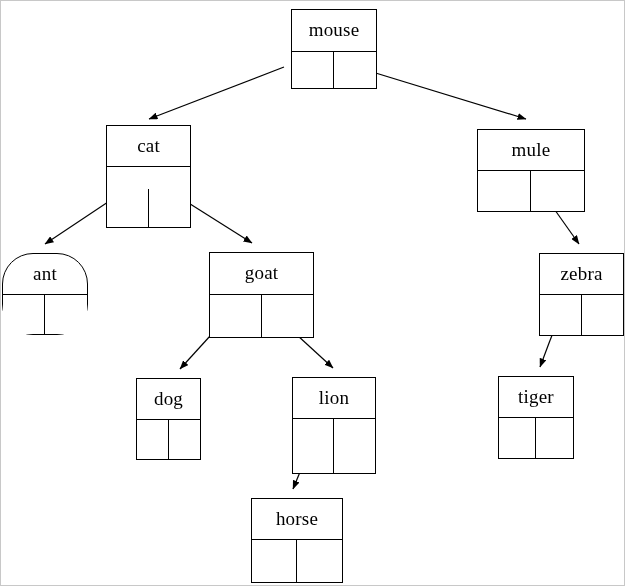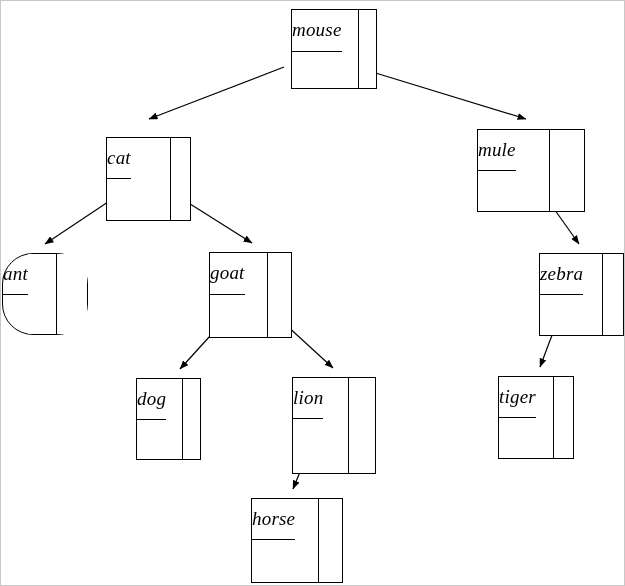--- a/index.html
+++ b/index.html
@@ -26,22 +26,21 @@
     width: 625px;
     height: 586px;
     pointer-events: none;
   }
   .tree-node {
     position: absolute;
     box-sizing: border-box;
     border: 1.4px solid #000000;
     background: #ffffff;
     display: flex;
-    flex-direction: row;
-    font-style: italic;
+    flex-direction: column;
   }
   .node-label {
     flex: 0 0 auto;
     display: flex;
     align-items: center;
     justify-content: center;
     box-sizing: border-box;
     border-bottom: 1.4px solid #000000;
     font-size: 19px;
     line-height: 1;
@@ -86,42 +85,42 @@
       </g>
   </svg>
   <div id="nodes">
       <div class="tree-node" style="left: 290px; top: 8px; width: 86px; height: 80px;">
         <div class="node-label" style="height: 42px;">mouse</div>
         <div class="node-pointers">
           <div class="ptr-cell ptr-left"></div>
           <div class="ptr-cell ptr-right"></div>
         </div>
       </div>
-      <div class="tree-node" style="left: 105px; top: 136px; width: 85px; height: 84px; gap: 22px;">
+      <div class="tree-node" style="left: 105px; top: 124px; width: 85px; height: 103px; gap: 22px;">
         <div class="node-label" style="height: 41px;">cat</div>
         <div class="node-pointers">
           <div class="ptr-cell ptr-left"></div>
           <div class="ptr-cell ptr-right"></div>
         </div>
       </div>
       <div class="tree-node" style="left: 476px; top: 128px; width: 108px; height: 83px;">
         <div class="node-label" style="height: 41px;">mule</div>
         <div class="node-pointers">
           <div class="ptr-cell ptr-left"></div>
           <div class="ptr-cell ptr-right"></div>
         </div>
       </div>
       <div class="tree-node" style="left: 1px; top: 252px; width: 86px; height: 82px; border-radius: 31px;">
         <div class="node-label" style="height: 41px;">ant</div>
         <div class="node-pointers">
           <div class="ptr-cell ptr-left"></div>
           <div class="ptr-cell ptr-right"></div>
         </div>
       </div>
-      <div class="tree-node" style="left: 208px; top: 251px; width: 83px; height: 86px;">
+      <div class="tree-node" style="left: 208px; top: 251px; width: 105px; height: 86px;">
         <div class="node-label" style="height: 42px;">goat</div>
         <div class="node-pointers">
           <div class="ptr-cell ptr-left"></div>
           <div class="ptr-cell ptr-right"></div>
         </div>
       </div>
       <div class="tree-node" style="left: 538px; top: 252px; width: 85px; height: 83px;">
         <div class="node-label" style="height: 41px;">zebra</div>
         <div class="node-pointers">
           <div class="ptr-cell ptr-left"></div>

